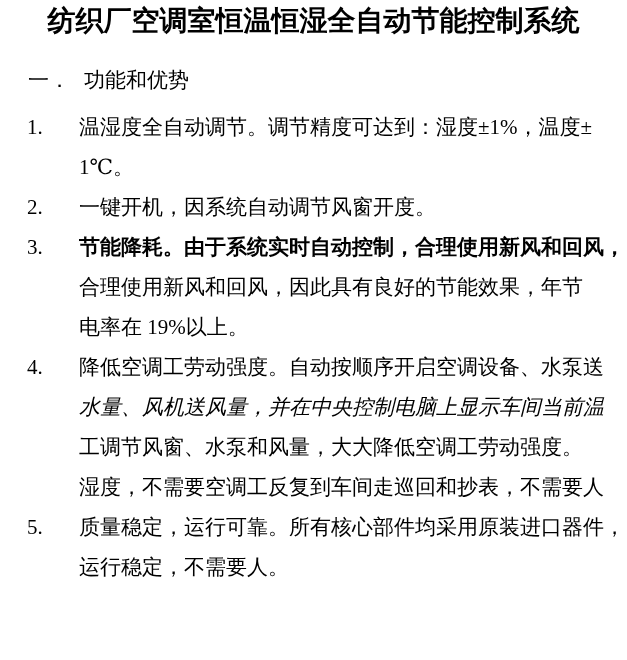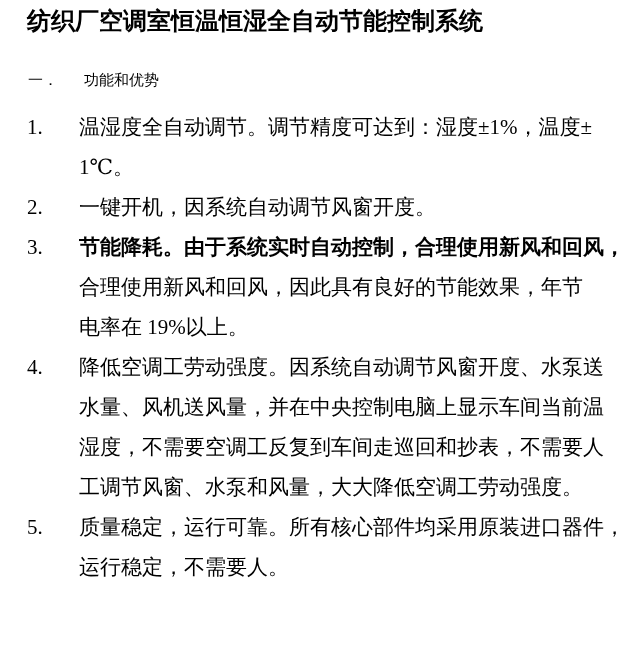--- a/index.html
+++ b/index.html
@@ -11,28 +11,29 @@
     position: relative;
     width: 627px;
     height: 660px;
     background: #ffffff;
     color: #000000;
     font-family: "Liberation Serif", "DejaVu Serif", serif;
     overflow: hidden;
   }
   .doc-title {
     margin: 6px 27px 0 27px;
-    font-size: 24px;
+    text-align: center;
+    font-size: 28px;
     font-weight: bold;
     line-height: 30px;
     white-space: nowrap;
   }
   .section-heading {
     margin: 24px 0 0 28px;
-    font-size: 15px;
+    font-size: 21px;
     line-height: 40px;
     white-space: nowrap;
   }
   .section-number {
     display: inline-block;
     width: 56px;
   }
   .item-list {
     margin: 7px 27px 0 27px;   
     font-size: 21px;
@@ -83,24 +84,24 @@
 
     <div class="list-item">
       <span class="item-number">3.</span>
       <span class="line j" style="letter-spacing: 0px; font-weight: bold;">节能降耗。由于系统实时自动控制，合理使用新风和回风，</span>
       <span class="line j" style="letter-spacing: 0px;">合理使用新风和回风，因此具有良好的节能效果，年节</span>
       <span class="line">电率在 19%以上。</span>
     </div>
 
     <div class="list-item">
       <span class="item-number">4.</span>
-      <span class="line j" style="letter-spacing: 0px;">降低空调工劳动强度。因系统自动调节风窗开度、水泵送</span>
-      <span class="line j" style="letter-spacing: 0px;">水量、风机送风量，并在中央控制电脑上显示车间当前温</span>
+      <span class="line j" style="letter-spacing: 0px;">降低空调工劳动强度。自动按顺序开启空调设备、水泵送</span>
+      <span class="line j" style="letter-spacing: 0px; font-style: italic;">水量、风机送风量，并在中央控制电脑上显示车间当前温</span>
+      <span class="line">工调节风窗、水泵和风量，大大降低空调工劳动强度。</span>
       <span class="line j" style="letter-spacing: 0px;">湿度，不需要空调工反复到车间走巡回和抄表，不需要人</span>
-      <span class="line">工调节风窗、水泵和风量，大大降低空调工劳动强度。</span>
     </div>
 
     <div class="list-item">
       <span class="item-number">5.</span>
       <span class="line j" style="letter-spacing: 0px; text-align: right;">质量稳定，运行可靠。所有核心部件均采用原装进口器件，</span>
       <span class="line">运行稳定，不需要人。</span>
     </div>
 
   </div>
 </div>

